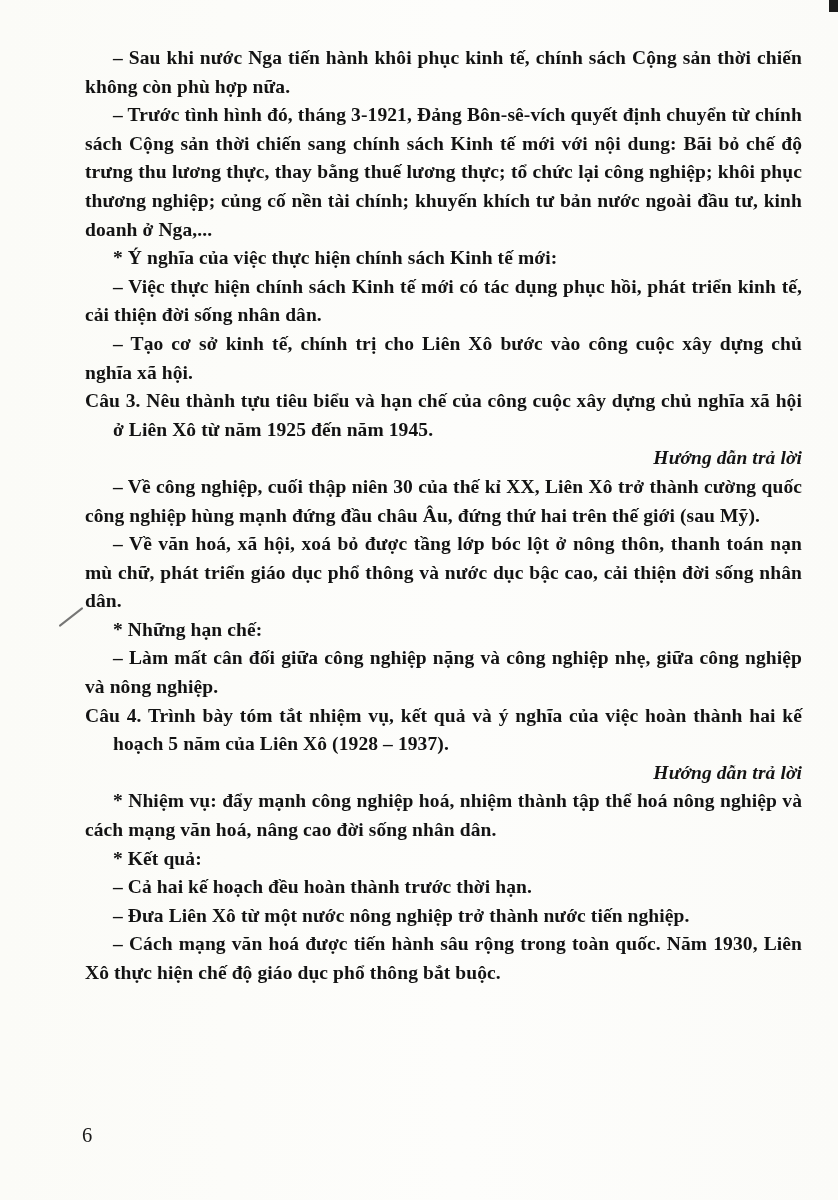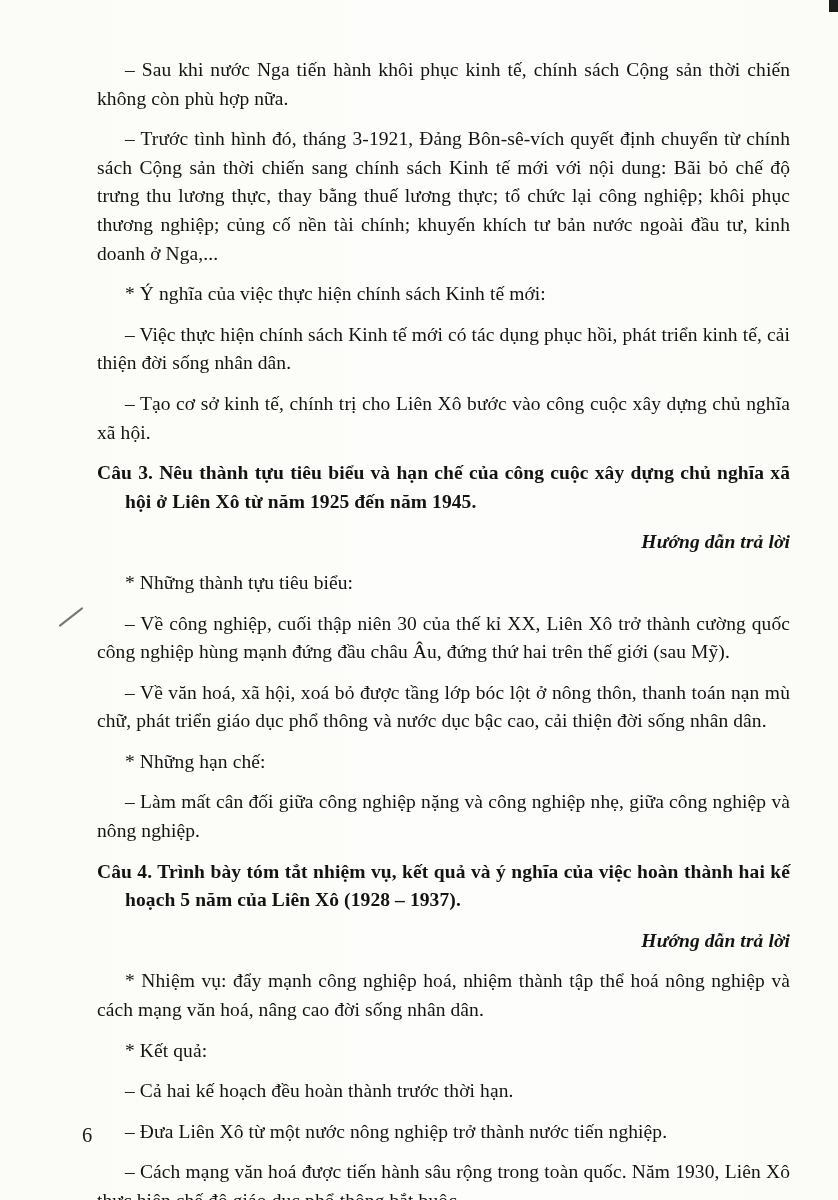--- a/index.html
+++ b/index.html
@@ -22,21 +22,22 @@
     padding: 44px 36px 0 85px;
     background: linear-gradient(90deg, #fbfbf7 0%, #fdfdfb 55%, #fbfbf8 100%);
   }
   .content {
     font-size: 19.5px;
     line-height: 28.6px;
     text-align: justify;
     letter-spacing: 0.1px;
   }
   .content p {
-    margin: 12px;
+    margin: 0;
+    font-weight: bold;
   }
   .para {
     text-indent: 28px;
   }
   .question {
     font-weight: bold;
     padding-left: 28px;
     text-indent: -28px;
   }
   .center-head {
@@ -77,21 +78,20 @@
 
 <div class="page">
   <div class="content">
     <p class="para">– Sau khi nước Nga tiến hành khôi phục kinh tế, chính sách Cộng sản thời chiến không còn phù hợp nữa.</p>
     <p class="para">– Trước tình hình đó, tháng 3-1921, Đảng Bôn-sê-vích quyết định chuyển từ chính sách Cộng sản thời chiến sang chính sách Kinh tế mới với nội dung: Bãi bỏ chế độ trưng thu lương thực, thay bằng thuế lương thực; tổ chức lại công nghiệp; khôi phục thương nghiệp; củng cố nền tài chính; khuyến khích tư bản nước ngoài đầu tư, kinh doanh ở Nga,...</p>
     <p class="para">* Ý nghĩa của việc thực hiện chính sách Kinh tế mới:</p>
     <p class="para">– Việc thực hiện chính sách Kinh tế mới có tác dụng phục hồi, phát triển kinh tế, cải thiện đời sống nhân dân.</p>
     <p class="para">– Tạo cơ sở kinh tế, chính trị cho Liên Xô bước vào công cuộc xây dựng chủ nghĩa xã hội.</p>
     <p class="question">Câu 3. Nêu thành tựu tiêu biểu và hạn chế của công cuộc xây dựng chủ nghĩa xã hội ở Liên Xô từ năm 1925 đến năm 1945.</p>
     <p class="center-head">Hướng dẫn trả lời</p>
-    <p class="para">* Những thành tựu tiêu biểu:</p>
     <p class="para">– Về công nghiệp, cuối thập niên 30 của thế kỉ XX, Liên Xô trở thành cường quốc công nghiệp hùng mạnh đứng đầu châu Âu, đứng thứ hai trên thế giới (sau Mỹ).</p>
     <p class="para">– Về văn hoá, xã hội, xoá bỏ được tầng lớp bóc lột ở nông thôn, thanh toán nạn mù chữ, phát triển giáo dục phổ thông và nước dục bậc cao, cải thiện đời sống nhân dân.</p>
     <p class="para">* Những hạn chế:</p>
     <p class="para">– Làm mất cân đối giữa công nghiệp nặng và công nghiệp nhẹ, giữa công nghiệp và nông nghiệp.</p>
     <p class="question">Câu 4. Trình bày tóm tắt nhiệm vụ, kết quả và ý nghĩa của việc hoàn thành hai kế hoạch 5 năm của Liên Xô (1928 – 1937).</p>
     <p class="center-head">Hướng dẫn trả lời</p>
     <p class="para">* Nhiệm vụ: đẩy mạnh công nghiệp hoá, nhiệm thành tập thể hoá nông nghiệp và cách mạng văn hoá, nâng cao đời sống nhân dân.</p>
     <p class="para">* Kết quả:</p>
     <p class="para">– Cả hai kế hoạch đều hoàn thành trước thời hạn.</p>
     <p class="para">– Đưa Liên Xô từ một nước nông nghiệp trở thành nước tiến nghiệp.</p>

